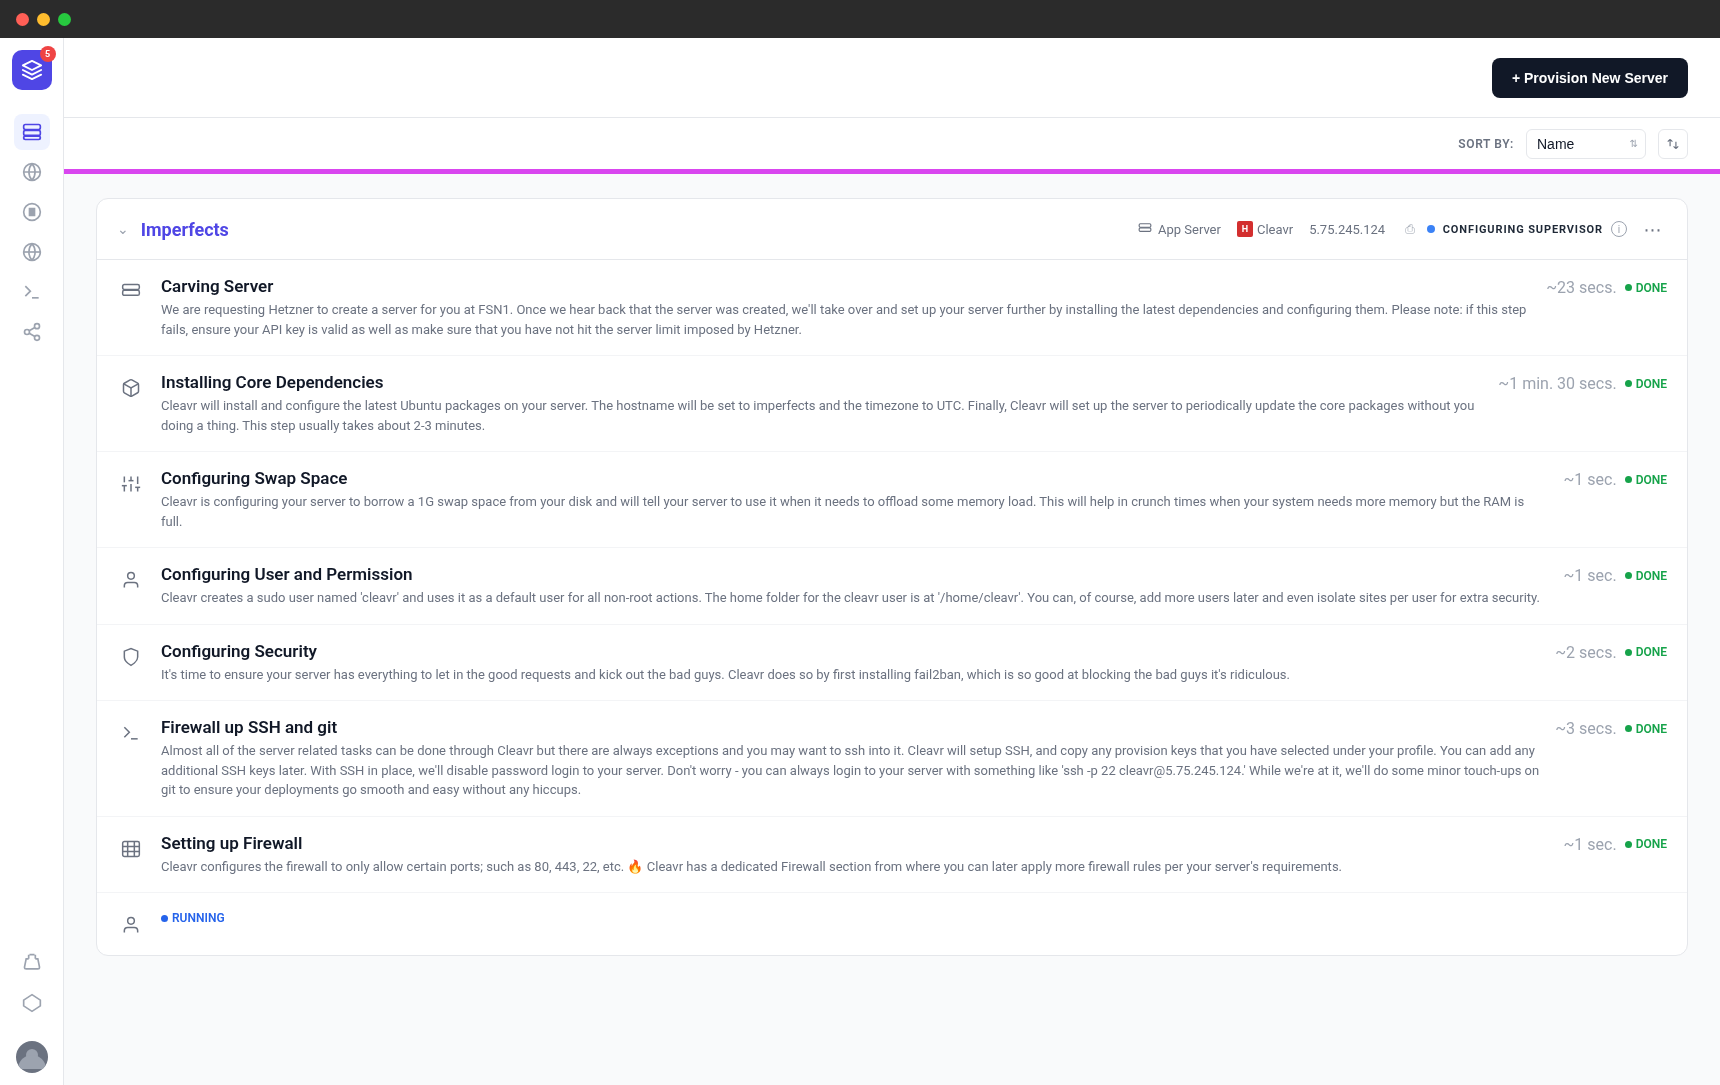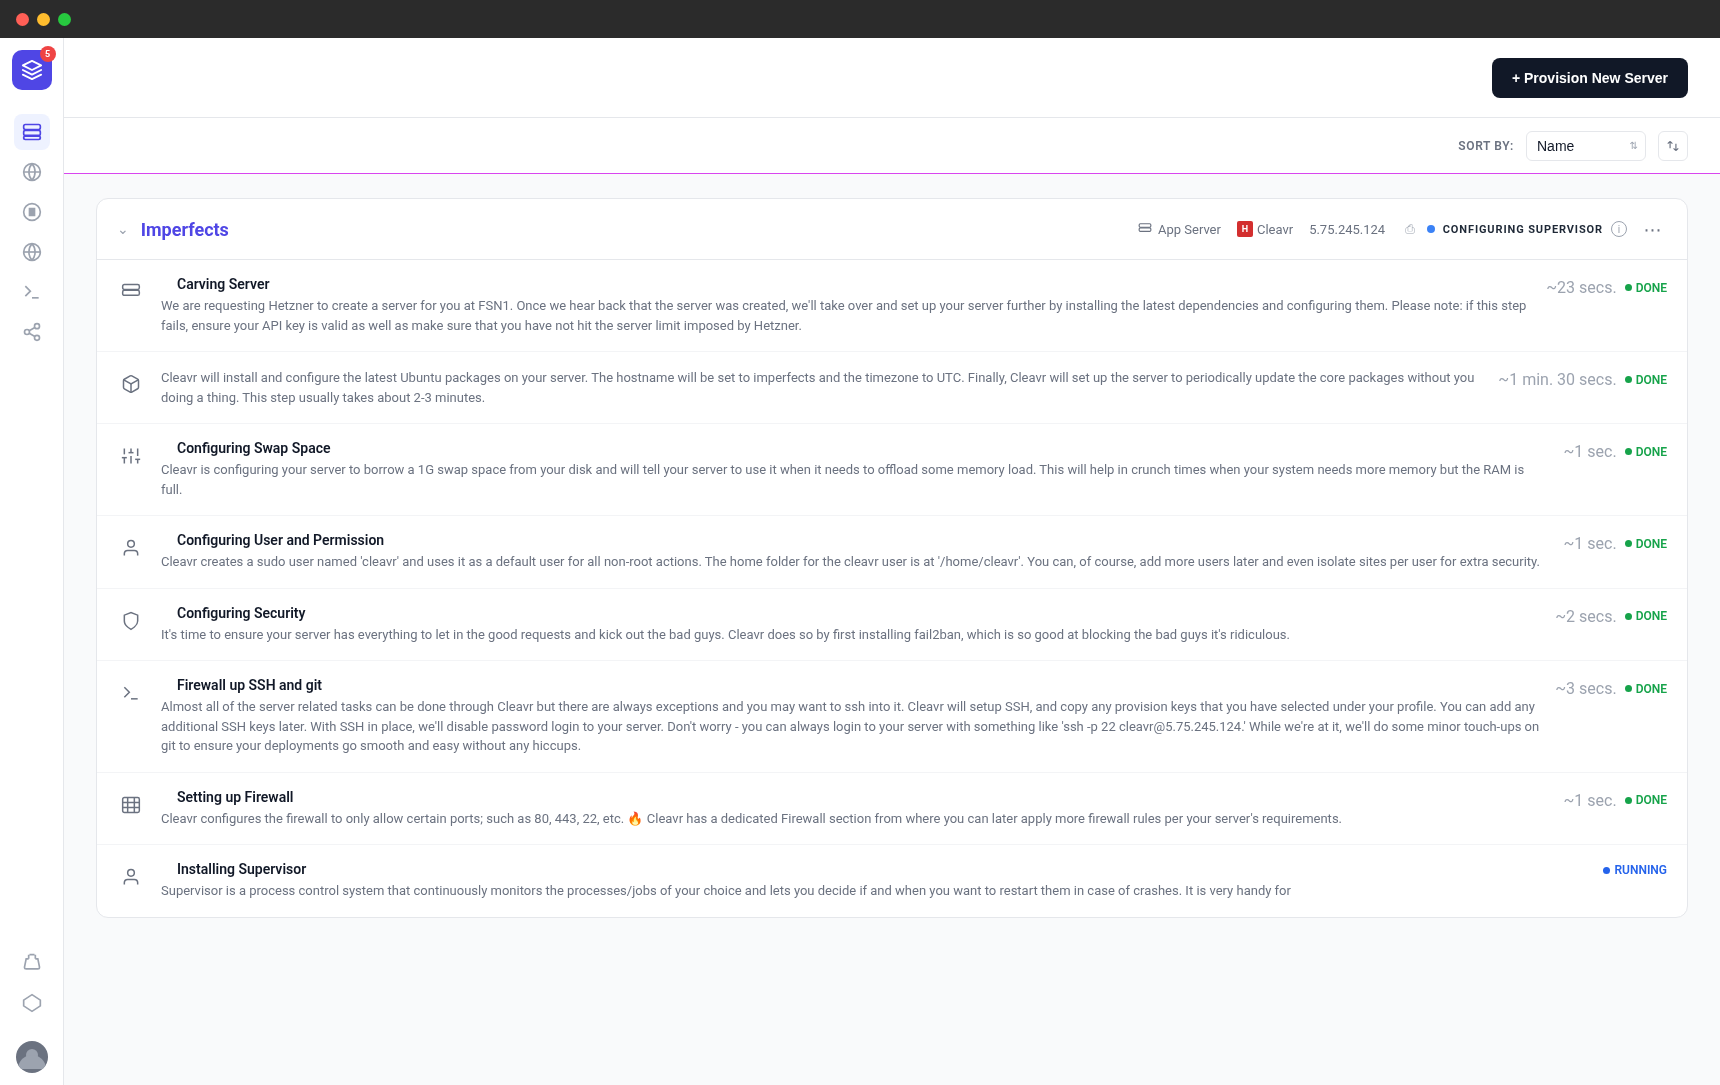--- a/index.html
+++ b/index.html
@@ -142,21 +142,21 @@
 
     
     .sort-bar {
       height: 56px;
       background: #ffffff;
       display: flex;
       align-items: center;
       justify-content: flex-end;
       padding: 0 32px;
       gap: 12px;
-      border-bottom: 1px solid #d946ef;
+      border-bottom: 5px solid #d946ef;
       flex-shrink: 0;
     }
     .sort-label {
       font-size: 12px;
       font-weight: 600;
       color: #6b7280;
       letter-spacing: 0.05em;
     }
     .sort-select {
       border: 1px solid #e5e7eb;
@@ -332,25 +332,24 @@
       flex-shrink: 0;
       color: #6b7280;
       margin-top: 2px;
     }
     .step-icon svg { width: 20px; height: 20px; }
     .step-content {
       flex: 1;
       min-width: 0;
     }
     .step-title {
-      font-size: 14px;
+      font-size: 17px;
       font-weight: 600;
       color: #111827;
       margin-bottom: 4px;
-      margin-left: 16px;
     }
     .step-description {
       font-size: 13px;
       color: #6b7280;
       line-height: 1.5;
     }
     .step-status {
       display: flex;
       align-items: center;
       gap: 8px;
@@ -559,20 +558,21 @@
   </div>
             <div class="step-item">
     <div class="step-icon">
       <svg viewBox="0 0 24 24" fill="none" stroke="currentColor" stroke-width="1.8">
                   <path d="M21 16V8a2 2 0 00-1-1.73l-7-4a2 2 0 00-2 0l-7 4A2 2 0 003 8v8a2 2 0 001 1.73l7 4a2 2 0 002 0l7-4A2 2 0 0021 16z"></path>
                   <polyline points="3.27 6.96 12 12.01 20.73 6.96"></polyline>
                   <line x1="12" y1="22.08" x2="12" y2="12"></line>
                 </svg>
     </div>
     <div class="step-content">
+      <div class="step-title">Installing Core Dependencies</div>
       <div class="step-description">Cleavr will install and configure the latest Ubuntu packages on your server. The hostname will be set to imperfects and the timezone to UTC. Finally, Cleavr will set up the server to periodically update the core packages without you doing a thing. This step usually takes about 2-3 minutes.</div>
     </div>
     <div class="step-status">
       <span class="step-time">~1 min. 30 secs.</span>
       <div class="step-done done-green">
         <div class="done-dot"></div>
         <span>DONE</span>
       </div>
     </div>
   </div>
@@ -680,24 +680,20 @@
       </div>
     </div>
   </div>
             <div class="step-item">
     <div class="step-icon">
       <svg viewBox="0 0 24 24" fill="none" stroke="currentColor" stroke-width="1.8">
                   <path d="M20 21v-2a4 4 0 00-4-4H8a4 4 0 00-4 4v2"></path>
                   <circle cx="12" cy="7" r="4"></circle>
                 </svg>
     </div>
-    <div class="step-content">
-      <div class="step-title">Installing Supervisor</div>
-      <div class="step-description">Supervisor is a process control system that continuously monitors the processes/jobs of your choice and lets you decide if and when you want to restart them in case of crashes. It is very handy for</div>
-    </div>
     <div class="step-status">
 
       <div class="step-done running-blue">
         <div class="done-dot"></div>
         <span>RUNNING</span>
       </div>
     </div>
   </div>
           </div>
 

